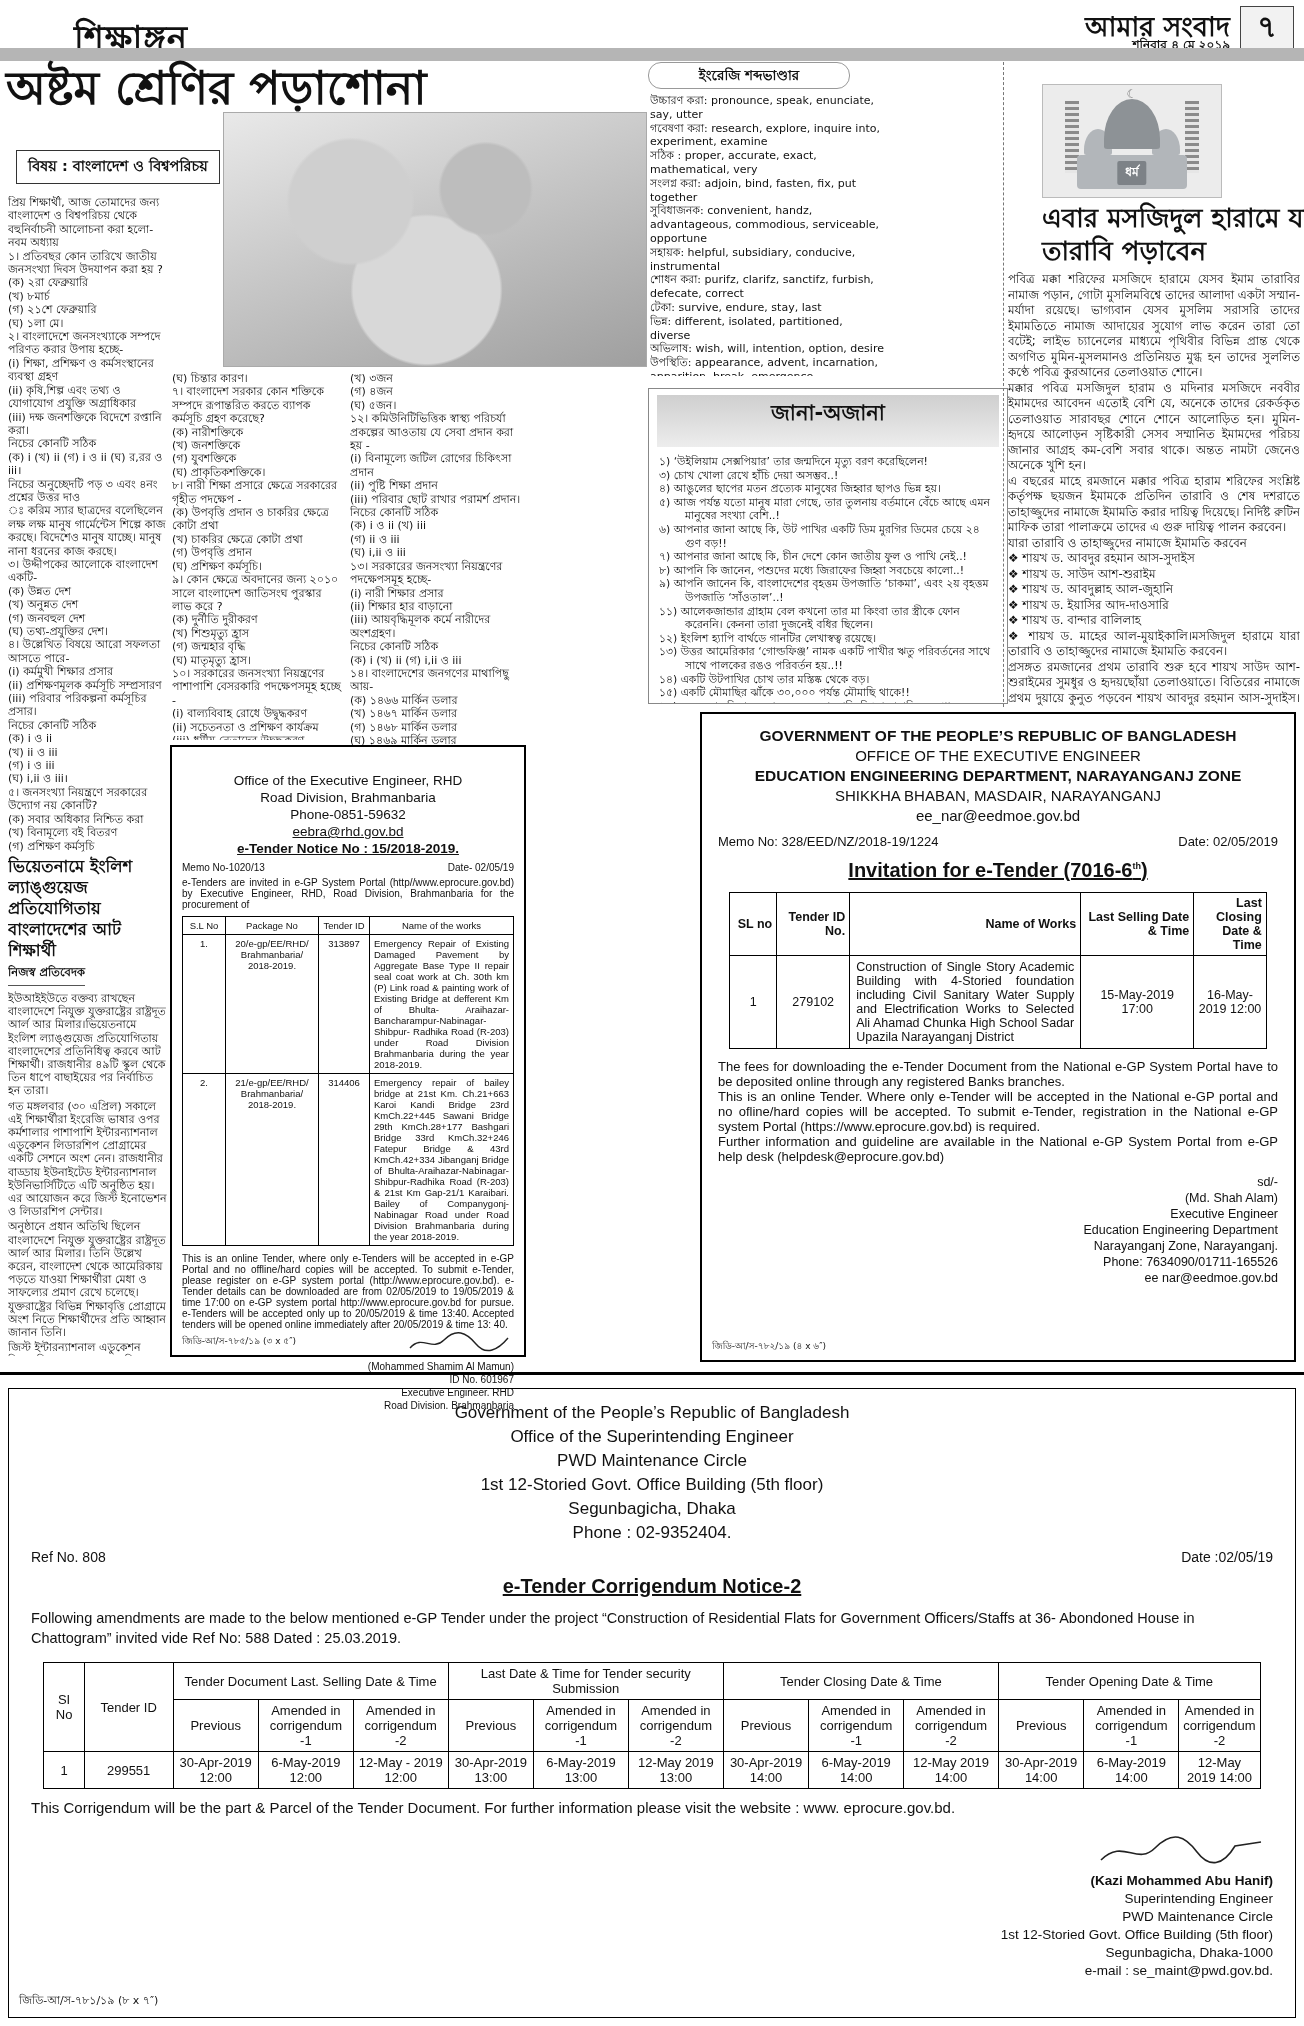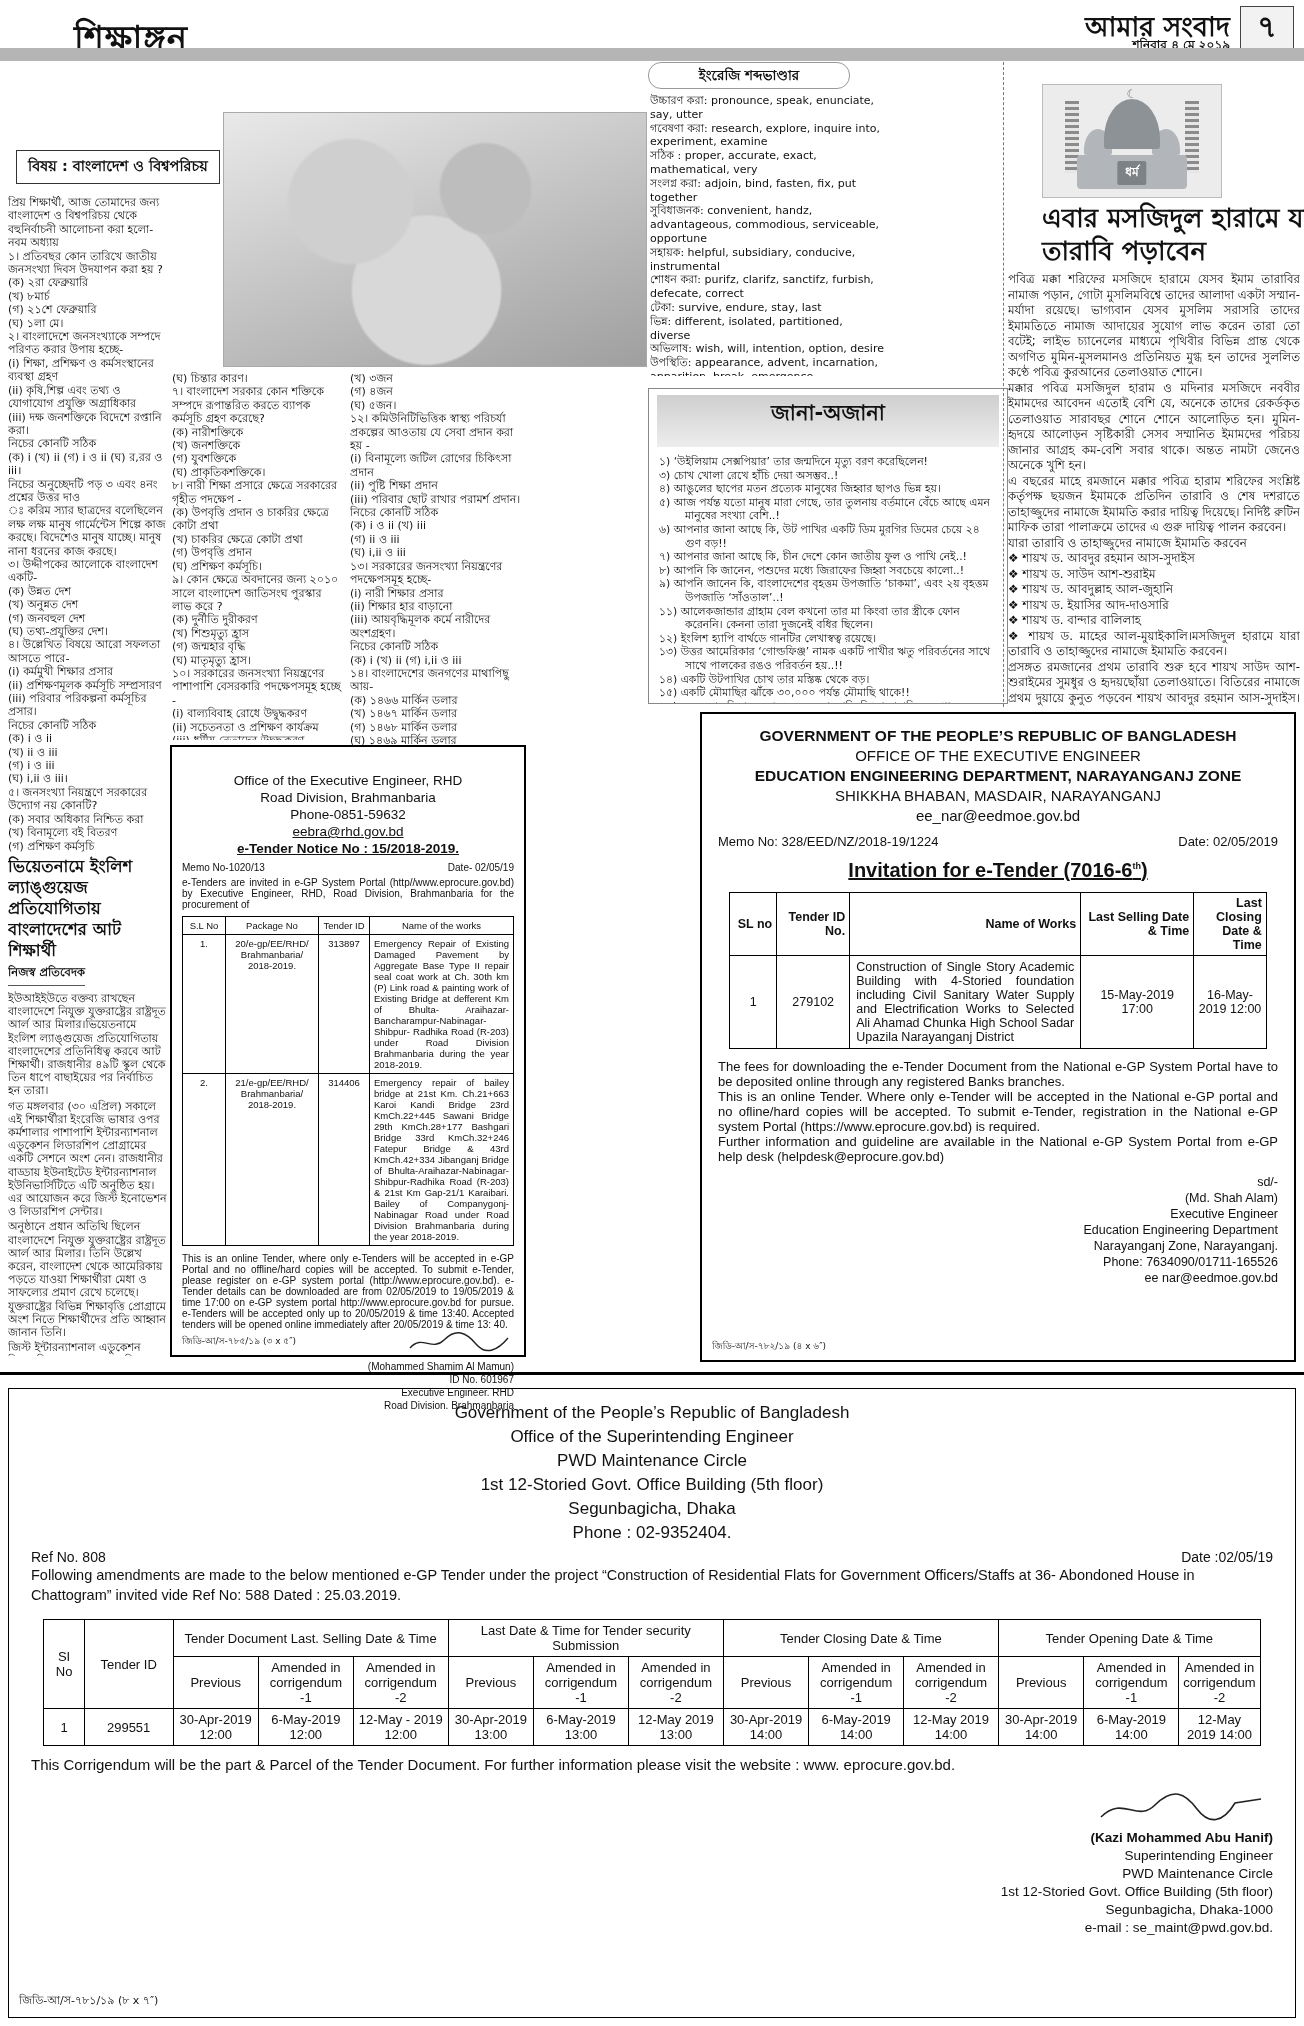--- a/index.html
+++ b/index.html
@@ -99,20 +99,21 @@
 
   <div class="abs section-logo bn" style="left:74px;top:12px">শিক্ষাঙ্গন</div>
   <div class="abs paper-name bn" style="right:74px;top:6px">আমার সংবাদ</div>
   <div class="abs issue-date bn" style="right:74px;top:36px">শনিবার ৪ মে ২০১৯</div>
   <div class="abs pagenum-box" style="left:1240px;top:6px">
     <div class="pagenum bn">৭</div>
     <div class="pagenum-bar"></div>
   </div>
   <div class="abs gray-bar" style="left:0;top:48px;width:1304px;height:13px"></div>
 
+  <div class="abs headline bn" style="left:6px;top:64px;width:540px">অষ্টম শ্রেণির পড়াশোনা</div>
   <div class="abs subject-box bn" style="left:16px;top:150px;width:190px">বিষয় : বাংলাদেশ ও বিশ্বপরিচয়</div>
   <div class="abs photo" style="left:223px;top:112px;width:422px;height:253px"></div>
 
   <div class="abs mcq-col bn" style="left:8px;top:196px;width:158px;height:656px">
       <div class="mcq-line">প্রিয় শিক্ষার্থী, আজ তোমাদের জন্য বাংলাদেশ ও বিশ্বপরিচয় থেকে বহুনির্বাচনী আলোচনা করা হলো-</div>
       <div class="mcq-line">নবম অধ্যায়</div>
       <div class="mcq-line">১। প্রতিবছর কোন তারিখে জাতীয় জনসংখ্যা দিবস উদযাপন করা হয় ?</div>
       <div class="mcq-line">(ক) ২রা ফেব্রুয়ারি</div>
       <div class="mcq-line">(খ) ৮মার্চ</div>
       <div class="mcq-line">(গ) ২১শে ফেব্রুয়ারি</div>
@@ -369,20 +370,21 @@
     <div class="c pwd-h">Government of the People’s Republic of Bangladesh</div>
     <div class="c pwd-h">Office of the Superintending Engineer</div>
     <div class="c pwd-h">PWD Maintenance Circle</div>
     <div class="c pwd-h">1st 12-Storied Govt. Office Building (5th floor)</div>
     <div class="c pwd-h">Segunbagicha, Dhaka</div>
     <div class="c pwd-h">Phone : 02-9352404.</div>
     <div class="memo-row" style="margin-top:4px">
       <span>Ref No. 808</span>
       <span>Date :02/05/19</span>
     </div>
+    <div class="c pwd-title b"><span class="u">e-Tender Corrigendum Notice-2</span></div>
     <div style="font-size:14.5px;line-height:20px">Following amendments are made to the below mentioned e-GP Tender under the project “Construction of Residential Flats for Government Officers/Staffs at 36- Abondoned House in Chattogram” invited vide Ref No: 588 Dated : 25.03.2019.</div>
 
     <table class="pwd-table">
       <thead>
         <tr>
           <th rowspan="2" style="width:38px">SI No</th>
           <th rowspan="2" style="width:96px">Tender ID</th>
           <th colspan="3">Tender Document Last. Selling Date &amp; Time</th>
           <th colspan="3">Last Date &amp; Time for Tender security Submission</th>
           <th colspan="3">Tender Closing Date &amp; Time</th>

